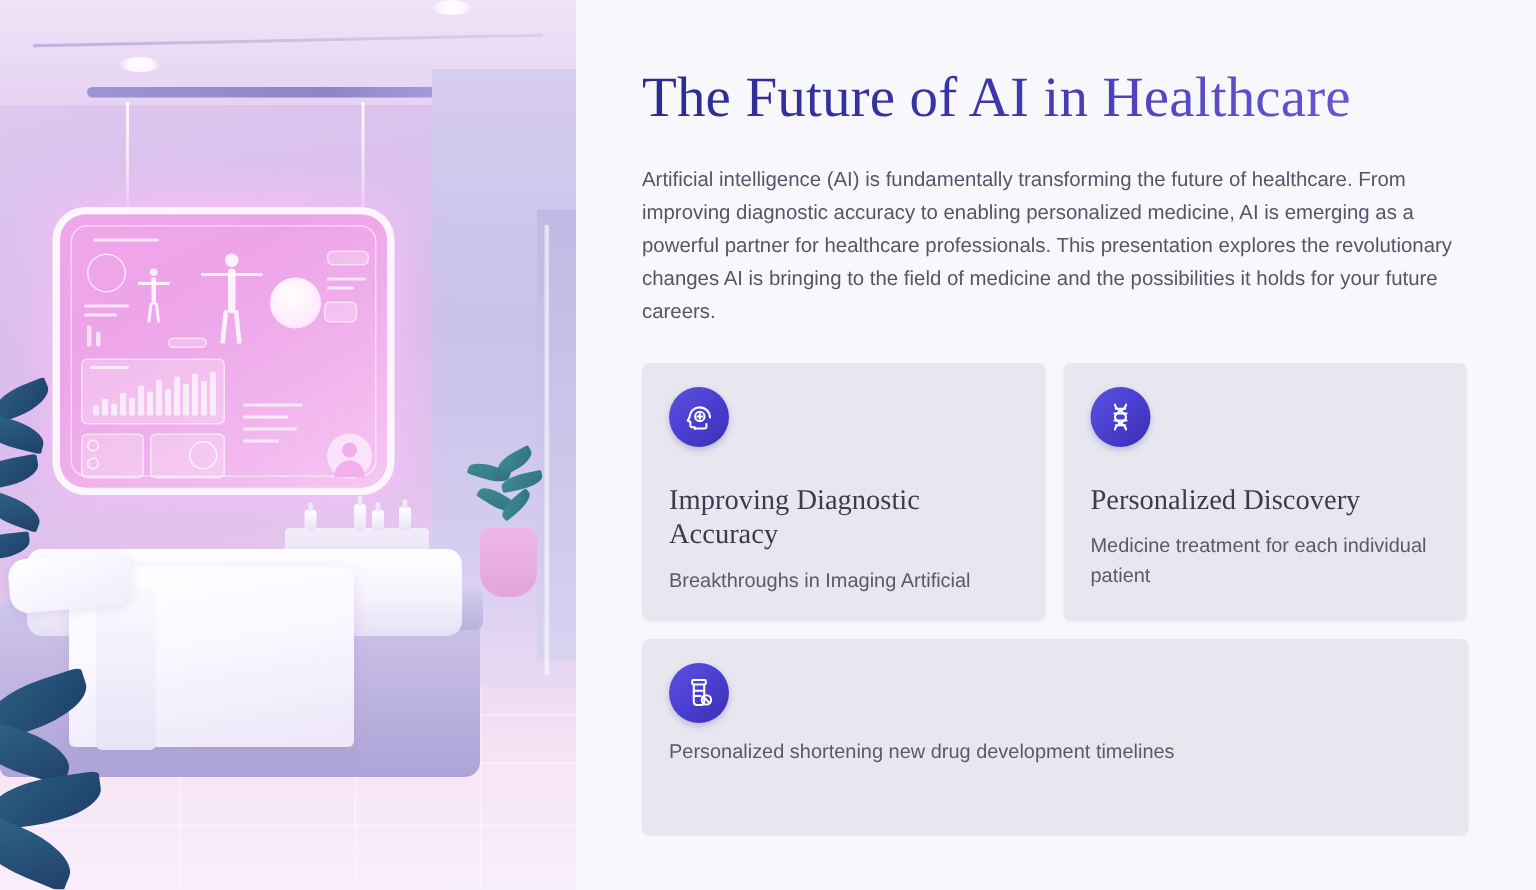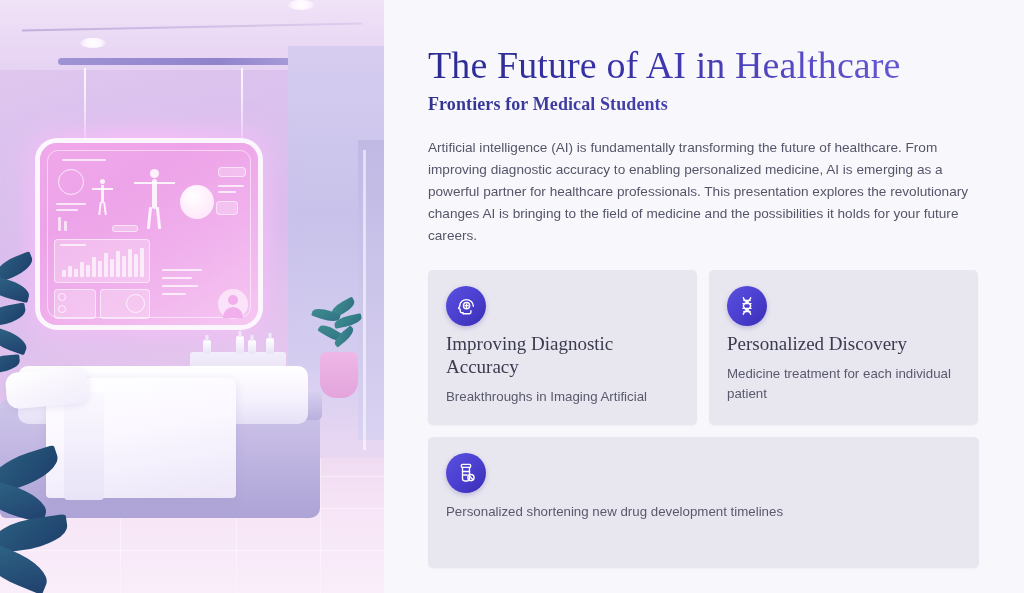--- a/index.html
+++ b/index.html
@@ -124,21 +124,21 @@
   .card.half { width:269px; min-height:155px; }
   .card.full { width:551px; min-height:131px; }
   .icon-circle {
     width:40px; height:40px; border-radius:50%;
     background:linear-gradient(135deg,#5a50dd 0%,#4c41d2 45%,#3a2eb4 100%);
     display:flex; align-items:center; justify-content:center;
     box-shadow:0 2px 5px rgba(60,45,160,.25);
   }
   .icon-circle svg { display:block; }
   .card-title {
-    margin-top:6px;
+    margin-top:24px;
     font-family:"Liberation Serif", serif;
     font-size:19px; line-height:1.22; font-weight:400; color:#3b3b50;
   }
   .card.full .card-title { margin-top:22px; }
   .card-desc { margin-top:9px; font-size:13.3px; line-height:20px; color:#59596d; }
 </style>
 </head>
 <body>
 
 <div class="slide">
@@ -258,21 +258,20 @@
     <div class="plantBL">
       <div class="leafD" style="left:8px;top:2px;width:72px;height:30px;transform:rotate(-18deg);"></div>
       <div class="leafD2" style="left:0px;top:34px;width:68px;height:28px;transform:rotate(16deg);"></div>
       <div class="leafD" style="left:12px;top:66px;width:76px;height:30px;transform:rotate(-8deg);"></div>
       <div class="leafD2" style="left:0px;top:100px;width:70px;height:30px;transform:rotate(22deg);"></div>
     </div>
   </div>
 
   <div class="content">
     <h1 class="title">The Future of AI in Healthcare</h1>
-    <h2 class="subtitle">Frontiers for Medical Students</h2>
     <p class="body-text">Artificial intelligence (AI) is fundamentally transforming the future of healthcare. From improving diagnostic accuracy to enabling personalized medicine, AI is emerging as a powerful partner for healthcare professionals. This presentation explores the revolutionary changes AI is bringing to the field of medicine and the possibilities it holds for your future careers.</p>
 
     <div class="cards">
 
       <div class="card half">
         <div class="icon-circle">
           <svg width="22" height="22" viewBox="0 0 24 24" fill="none" stroke="#ffffff" stroke-width="1.5" stroke-linecap="round" stroke-linejoin="round">
             <path d="M20 12.4c0-4.2-3.4-7.4-7.6-7.4C8.6 5 5.5 7.9 5.2 11.6c-.1 1-.5 1.7-1.1 2.3-.4.4-.4.8.1 1l1.5.6v2.3c0 .9.7 1.6 1.6 1.6h1.6v1.3"></path>
             <path d="M9.6 20.4h6.2c.9 0 1.6-.7 1.6-1.6v-1.6"></path>
             <circle cx="12.6" cy="11.6" r="3.4"></circle>

